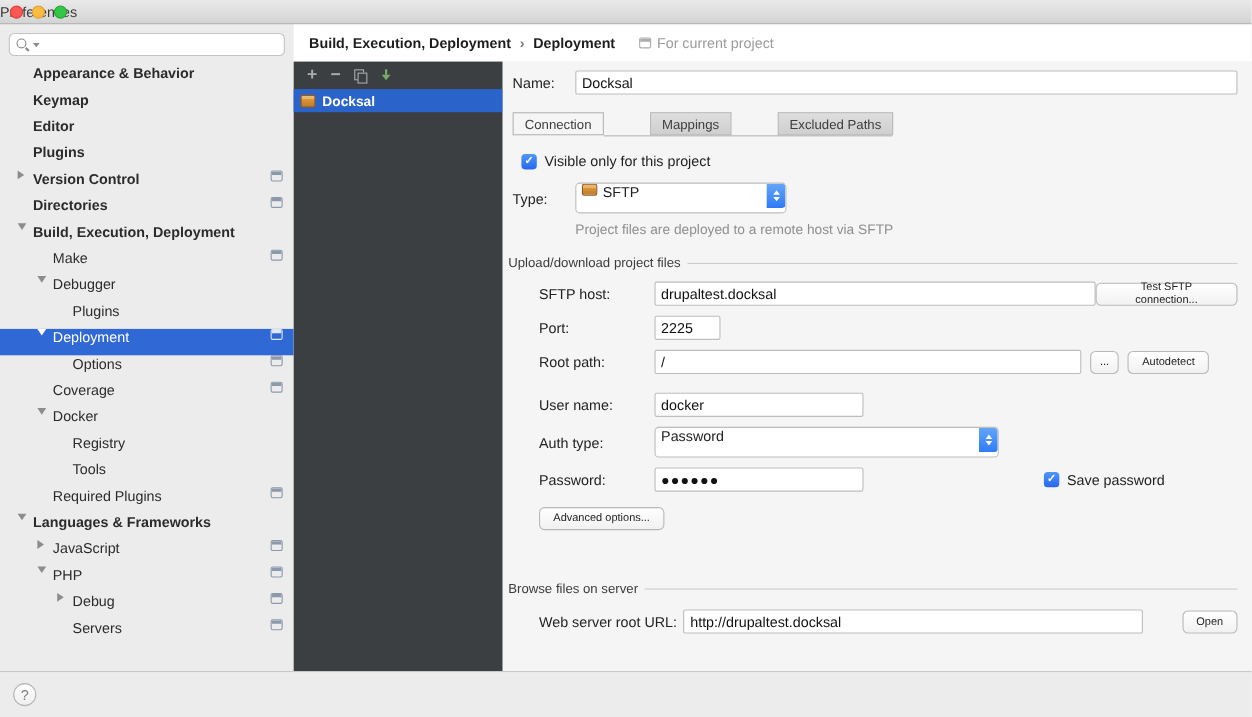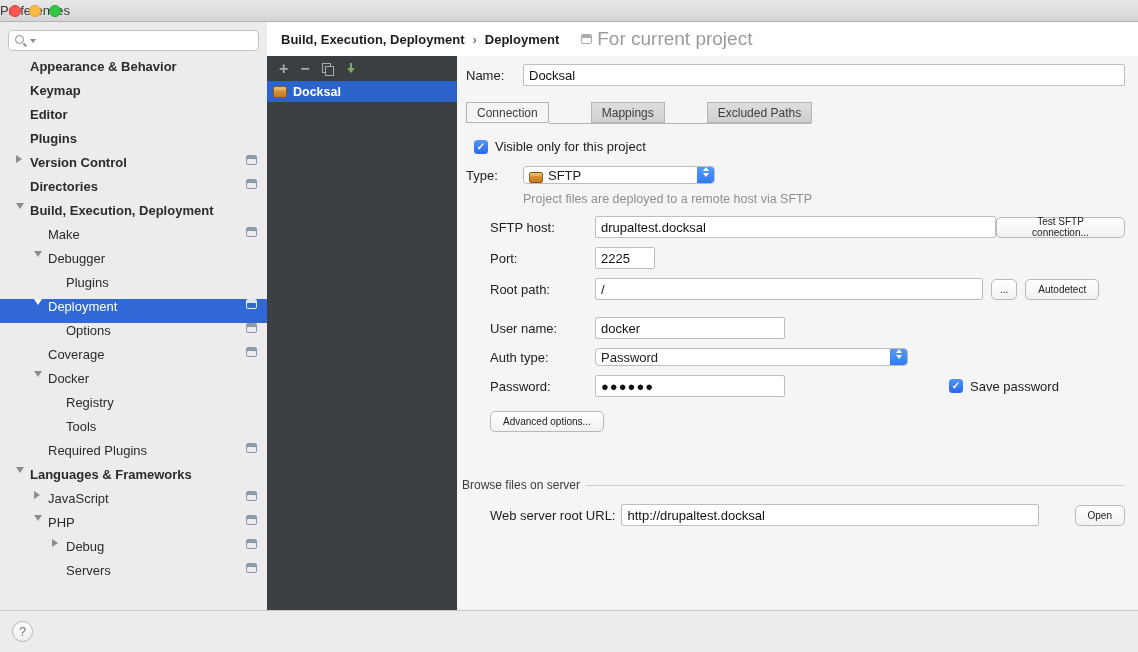--- a/index.html
+++ b/index.html
@@ -39,21 +39,21 @@
   .tree-row .proj-icon { margin-left:auto; margin-right:10px; }
   .tree-row.selected { background:#3069d6; color:#fff; }
   .tree-row.selected .tri-down { border-top-color:#fff; }
   .tree-row.selected .proj-icon { color:#dfe7f2; }
 
   
   .main { flex:1; display:flex; flex-direction:column; min-width:0; }
   .crumbbar { height:34px; flex:0 0 34px; background:#ffffff; display:flex; align-items:center; padding-left:14px; gap:8px; font-size:13px; }
   .crumb { font-weight:bold; color:#1d1d1d; }
   .crumb-sep { color:#777; font-weight:bold; }
-  .scope { margin-left:14px; display:flex; align-items:center; gap:5px; color:#9b9b9b; font-size:19px; }
+  .scope { margin-left:14px; display:flex; align-items:center; gap:5px; color:#9b9b9b; font-size:13px; }
   .scope .proj-icon { color:#ababab; }
 
   .content { flex:1; display:flex; min-height:0; }
 
   
   .server-panel { width:190px; flex:0 0 190px; background:#3c3f41; display:flex; flex-direction:column; }
   .list-toolbar { height:25px; display:flex; align-items:center; gap:12px; padding-left:12px; }
   .tb-btn { color:#a9abad; font-size:16px; line-height:16px; font-weight:bold; cursor:default; }
   .copy-icon { position:relative; width:11px; height:12px; }
   .copy-icon::before { content:""; position:absolute; left:0; top:0; width:7px; height:8px; border:1px solid #a9abad; background:#3c3f41; }
@@ -84,21 +84,21 @@
     background:linear-gradient(#dedede,#cfcfcf); border:1px solid #b5b5b5; margin-right:-1px; }
   .tab.active { background:#f5f5f5; box-shadow:0 2px 0 #f5f5f5; }
 
   .check-row { margin:15px 0 0 12px; gap:7px; }
   .mac-check { width:14px; height:14px; border-radius:3.5px; background:linear-gradient(#4f97f7,#2866f0);
     display:inline-flex; align-items:center; justify-content:center; flex:0 0 14px; }
   .mac-check::after { content:"✓"; color:#fff; font-size:10px; font-weight:bold; line-height:1; }
   .check-label { color:#222; }
 
   .type-row { margin:12px 0 0 4px; }
-  .combo { height:18px; background:#fff; border:1px solid #bdbdbd; border-radius:4px; display:flex; align-items:flex-end;
+  .combo { height:28px; background:#fff; border:1px solid #bdbdbd; border-radius:4px; display:flex; align-items:flex-start;
     padding-left:5px; gap:5px; position:relative; overflow:hidden; }
   .combo .combo-text { flex:1; }
   .stepper { width:17px; height:22px; margin-left:auto; background:linear-gradient(#64a5f9,#2e7bf6);
     display:flex; flex-direction:column; align-items:center; justify-content:center; gap:2px; border-radius:0 3px 3px 0; flex:0 0 17px; }
   .stepper .up { width:0; height:0; border-left:3.5px solid transparent; border-right:3.5px solid transparent; border-bottom:4px solid #fff; }
   .stepper .dn { width:0; height:0; border-left:3.5px solid transparent; border-right:3.5px solid transparent; border-top:4px solid #fff; }
   .sftp-box-icon.small { width:14px; height:11px; }
 
   .hint { margin:8px 0 0 61px; color:#8f8f8f; font-size:12.5px; }
 
@@ -326,20 +326,24 @@
               <span class="combo-text">SFTP</span>
               <span class="stepper">
                   <i class="up"></i>
                   <i class="dn"></i>
                 </span>
             </div>
           </div>
 
           <div class="hint">Project files are deployed to a remote host via SFTP</div>
 
+          <div class="section">
+            <span class="section-label">Upload/download project files</span>
+            <span class="section-line"></span>
+          </div>
 
           <div class="group">
             <div class="row">
               <label class="flabel w99">SFTP host:</label>
               <input class="tfield" style="width: 412px;" value="drupaltest.docksal">
               <button class="btn ml-auto">Test SFTP connection...</button>
             </div>
             <div class="row">
               <label class="flabel w99">Port:</label>
               <input class="tfield" style="width: 60px;" value="2225">

